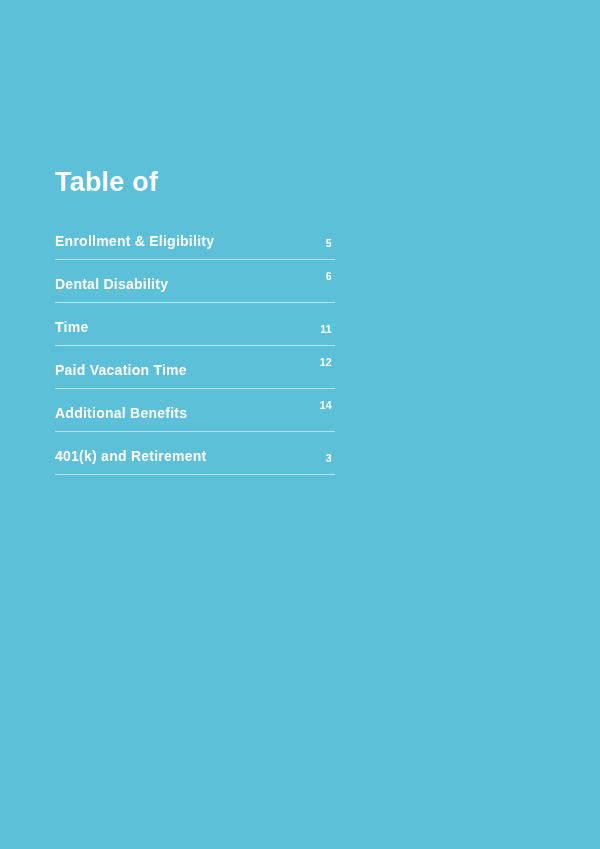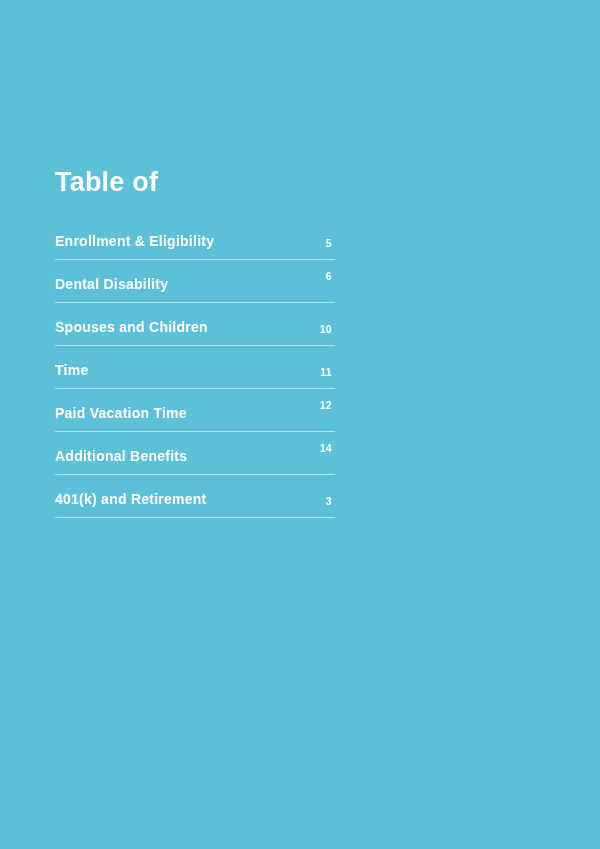--- a/index.html
+++ b/index.html
@@ -80,24 +80,20 @@
     <ul class="toc-list">
       <li class="toc-item">
         <span class="label">Enrollment &amp; Eligibility</span>
         <span class="page-no">5</span>
       </li>
       <li class="toc-item raise">
         <span class="label">Dental Disability</span>
         <span class="page-no">6</span>
       </li>
       <li class="toc-item">
-        <span class="label">Spouses and Children</span>
-        <span class="page-no">10</span>
-      </li>
-      <li class="toc-item">
         <span class="label">Time</span>
         <span class="page-no">11</span>
       </li>
       <li class="toc-item raise">
         <span class="label">Paid Vacation Time</span>
         <span class="page-no">12</span>
       </li>
       <li class="toc-item raise">
         <span class="label">Additional Benefits</span>
         <span class="page-no">14</span>

